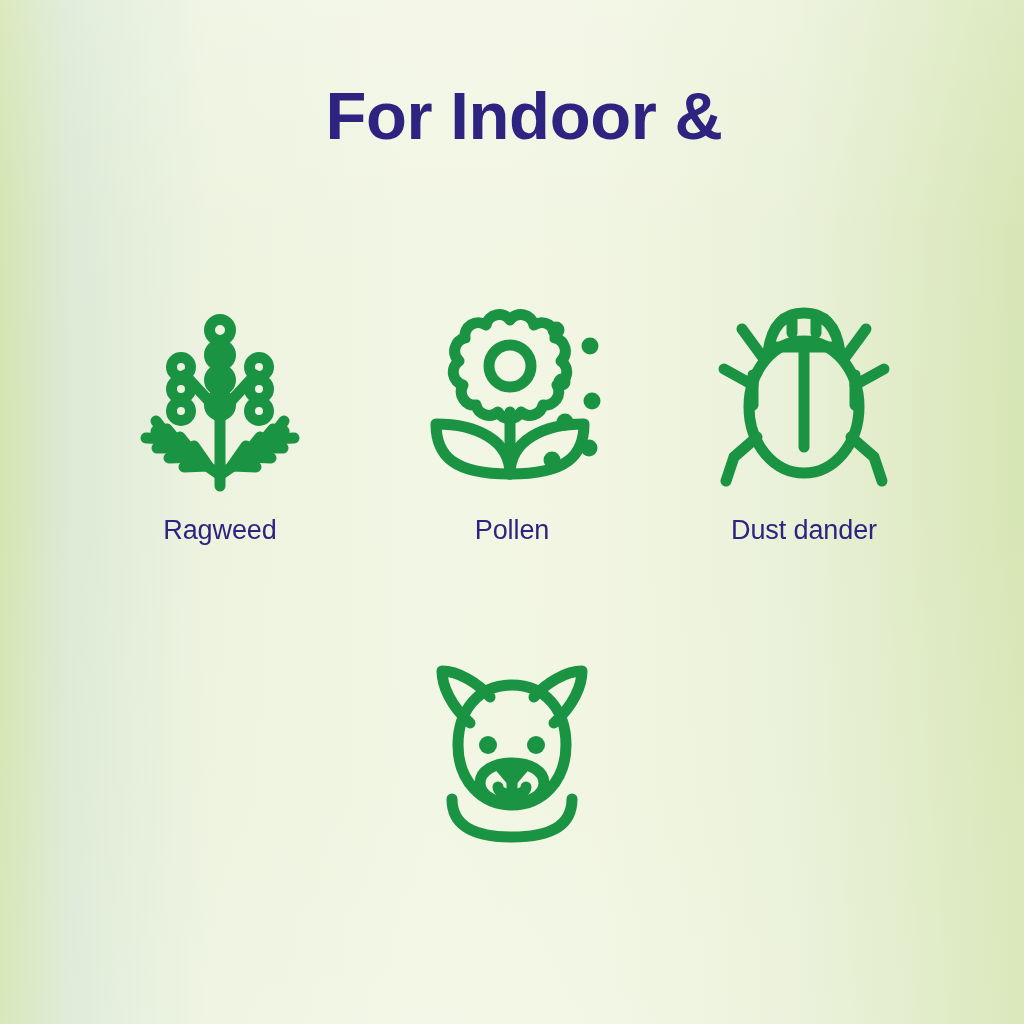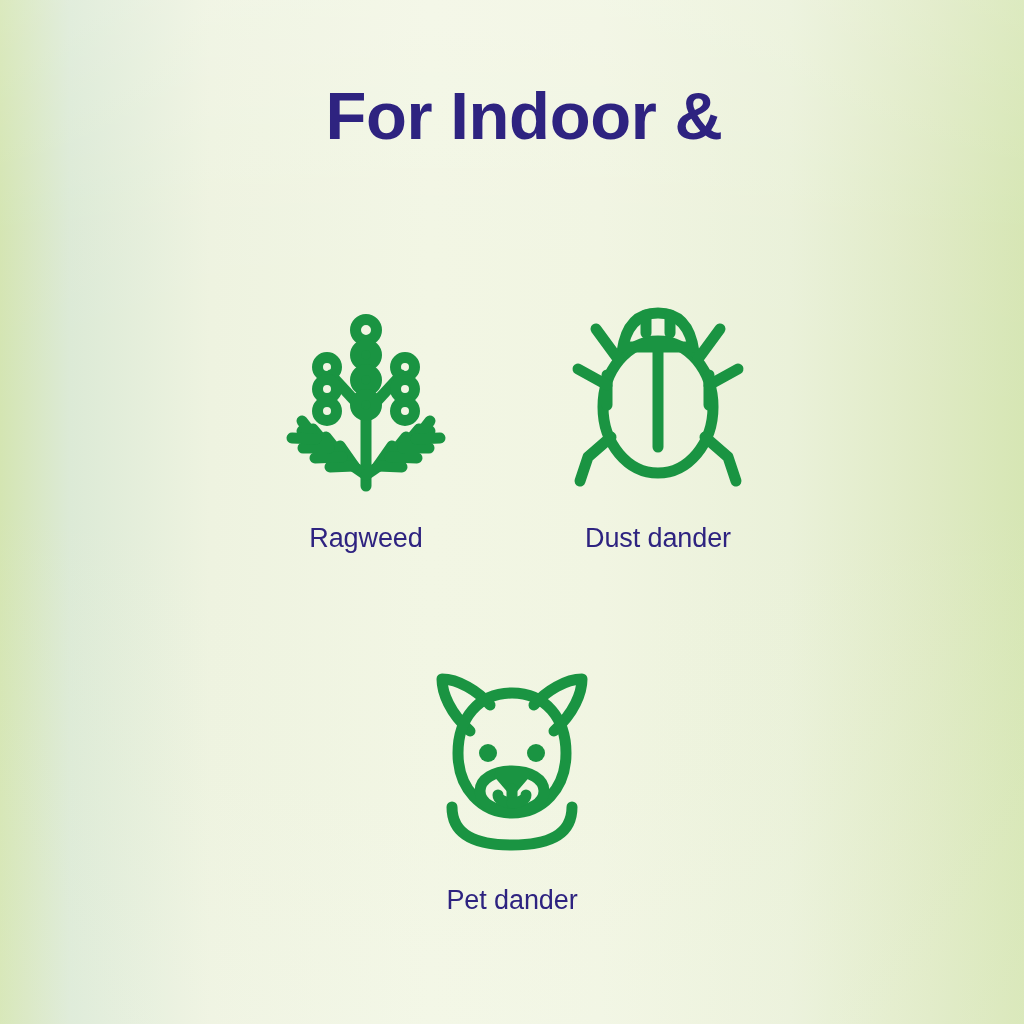--- a/index.html
+++ b/index.html
@@ -84,21 +84,20 @@
     align-items: flex-start;
   }
   .row-1 { margin-top: 0px; }
   .row-2 { margin-top: 108px; }
 
   .cell {
     width: 292px;
     display: flex;
     flex-direction: column;
     align-items: center;
-    gap: 8px;
   }
   .icon-wrap {
     width: 182px;
     height: 192px;
     display: flex;
     align-items: center;
     justify-content: center;
   }
   .icon-wrap svg {
     display: block;
@@ -170,20 +169,59 @@
             <path d="M108 152 L135 153"></path>
             <path d="M121 143 L137 124"></path>
             <path d="M121 143 L147 143"></path>
             <path d="M134 134 L148 116"></path>
             <path d="M134 134 L158 133"></path>
           </svg>
         </div>
         <div class="cell-label">Ragweed</div>
       </div>
 
+      <div class="cell">
+        <div class="icon-wrap">
+          <svg width="176" height="176" viewBox="0 0 176 176" fill="none" stroke="#1a9442" stroke-width="11" stroke-linecap="round" stroke-linejoin="round">
+
+            <path d="
+              M62 17
+              A13.5 13.5 0 0 1 86 12
+              A13.5 13.5 0 0 1 110 17
+              A13.5 13.5 0 0 1 131 30
+              A13.5 13.5 0 0 1 137 53
+              A13.5 13.5 0 0 1 133 77
+              A13.5 13.5 0 0 1 119 97
+              A13.5 13.5 0 0 1 97 104
+              A13.5 13.5 0 0 1 74 104
+              A13.5 13.5 0 0 1 52 97
+              A13.5 13.5 0 0 1 39 77
+              A13.5 13.5 0 0 1 35 53
+              A13.5 13.5 0 0 1 41 30
+              A13.5 13.5 0 0 1 62 17 Z"></path>
+
+            <circle cx="86" cy="58" r="21" fill="none"></circle>
+
+            <path d="M86 104 L86 166"></path>
+
+            <path d="M86 166 C30 166 12 148 12 116 C52 116 86 132 86 166 Z"></path>
+
+            <path d="M86 166 C142 166 160 148 160 116 C120 116 86 132 86 166 Z"></path>
+
+            <circle cx="132" cy="22" r="8.5" fill="#1a9442" stroke="none"></circle>
+            <circle cx="166" cy="38" r="8.5" fill="#1a9442" stroke="none"></circle>
+            <circle cx="138" cy="74" r="8.5" fill="#1a9442" stroke="none"></circle>
+            <circle cx="168" cy="93" r="8.5" fill="#1a9442" stroke="none"></circle>
+            <circle cx="141" cy="114" r="8.5" fill="#1a9442" stroke="none"></circle>
+            <circle cx="165" cy="140" r="8.5" fill="#1a9442" stroke="none"></circle>
+            <circle cx="128" cy="152" r="8.5" fill="#1a9442" stroke="none"></circle>
+          </svg>
+        </div>
+        <div class="cell-label">Pollen</div>
+      </div>
 
       <div class="cell">
         <div class="icon-wrap">
           <svg width="184" height="178" viewBox="0 0 184 178" fill="none" stroke="#1a9442" stroke-width="11" stroke-linecap="round" stroke-linejoin="round">
 
             <ellipse cx="92" cy="100" rx="55" ry="66" fill="none"></ellipse>
 
             <path d="M92 42 L92 140"></path>
 
             <path d="M56 45 C60 16 74 6 92 6 C110 6 124 16 128 45"></path>
@@ -228,19 +266,18 @@
 
             <path d="M76 108 L100 108 L88 122 Z" fill="#1a9442" stroke="#1a9442"></path>
 
             <path d="M88 122 L88 136"></path>
             <path d="M88 136 C80 136 74 132 74 128"></path>
             <path d="M88 136 C96 136 102 132 102 128"></path>
 
             <path d="M28 140 C28 168 52 178 88 178 C124 178 148 168 148 140"></path>
           </svg>
         </div>
-        <div class="cell-label">Pet dander</div>
       </div>
 
 
     </div>
   </div>
 </div>
 
 </body></html>

